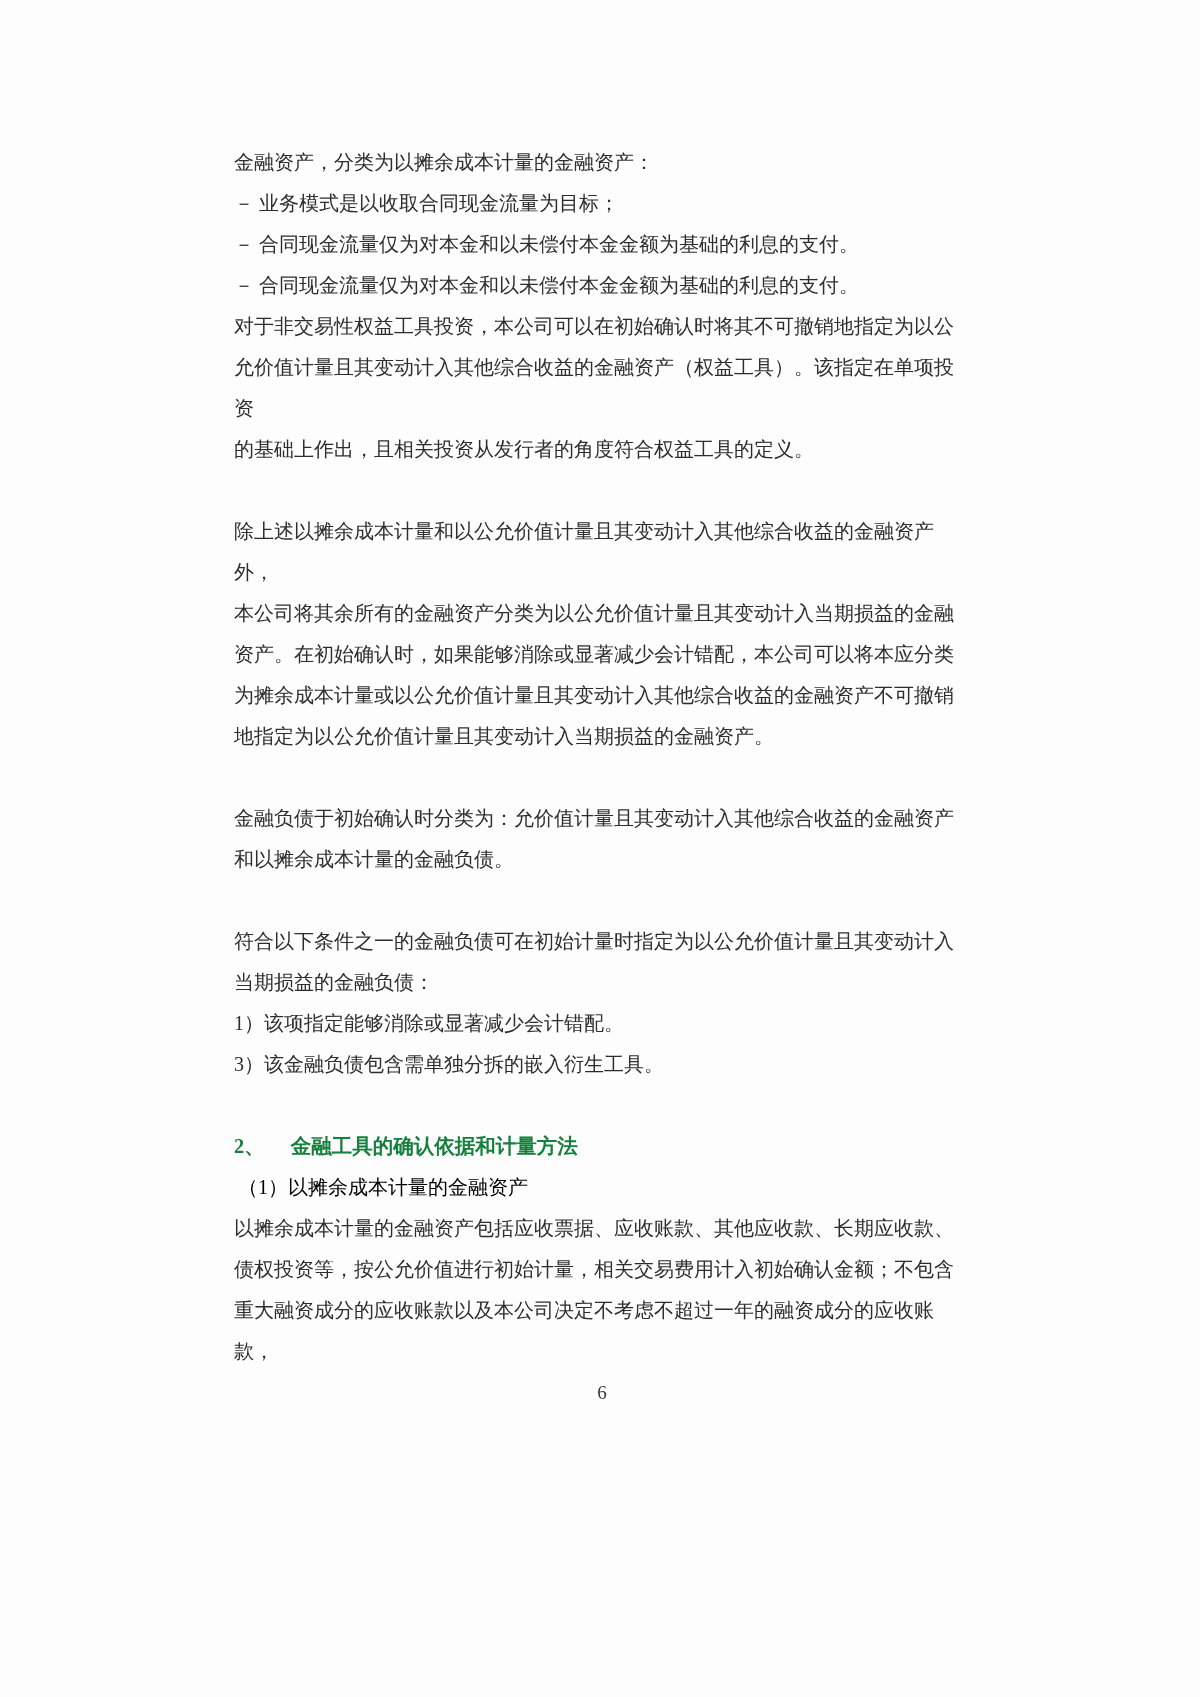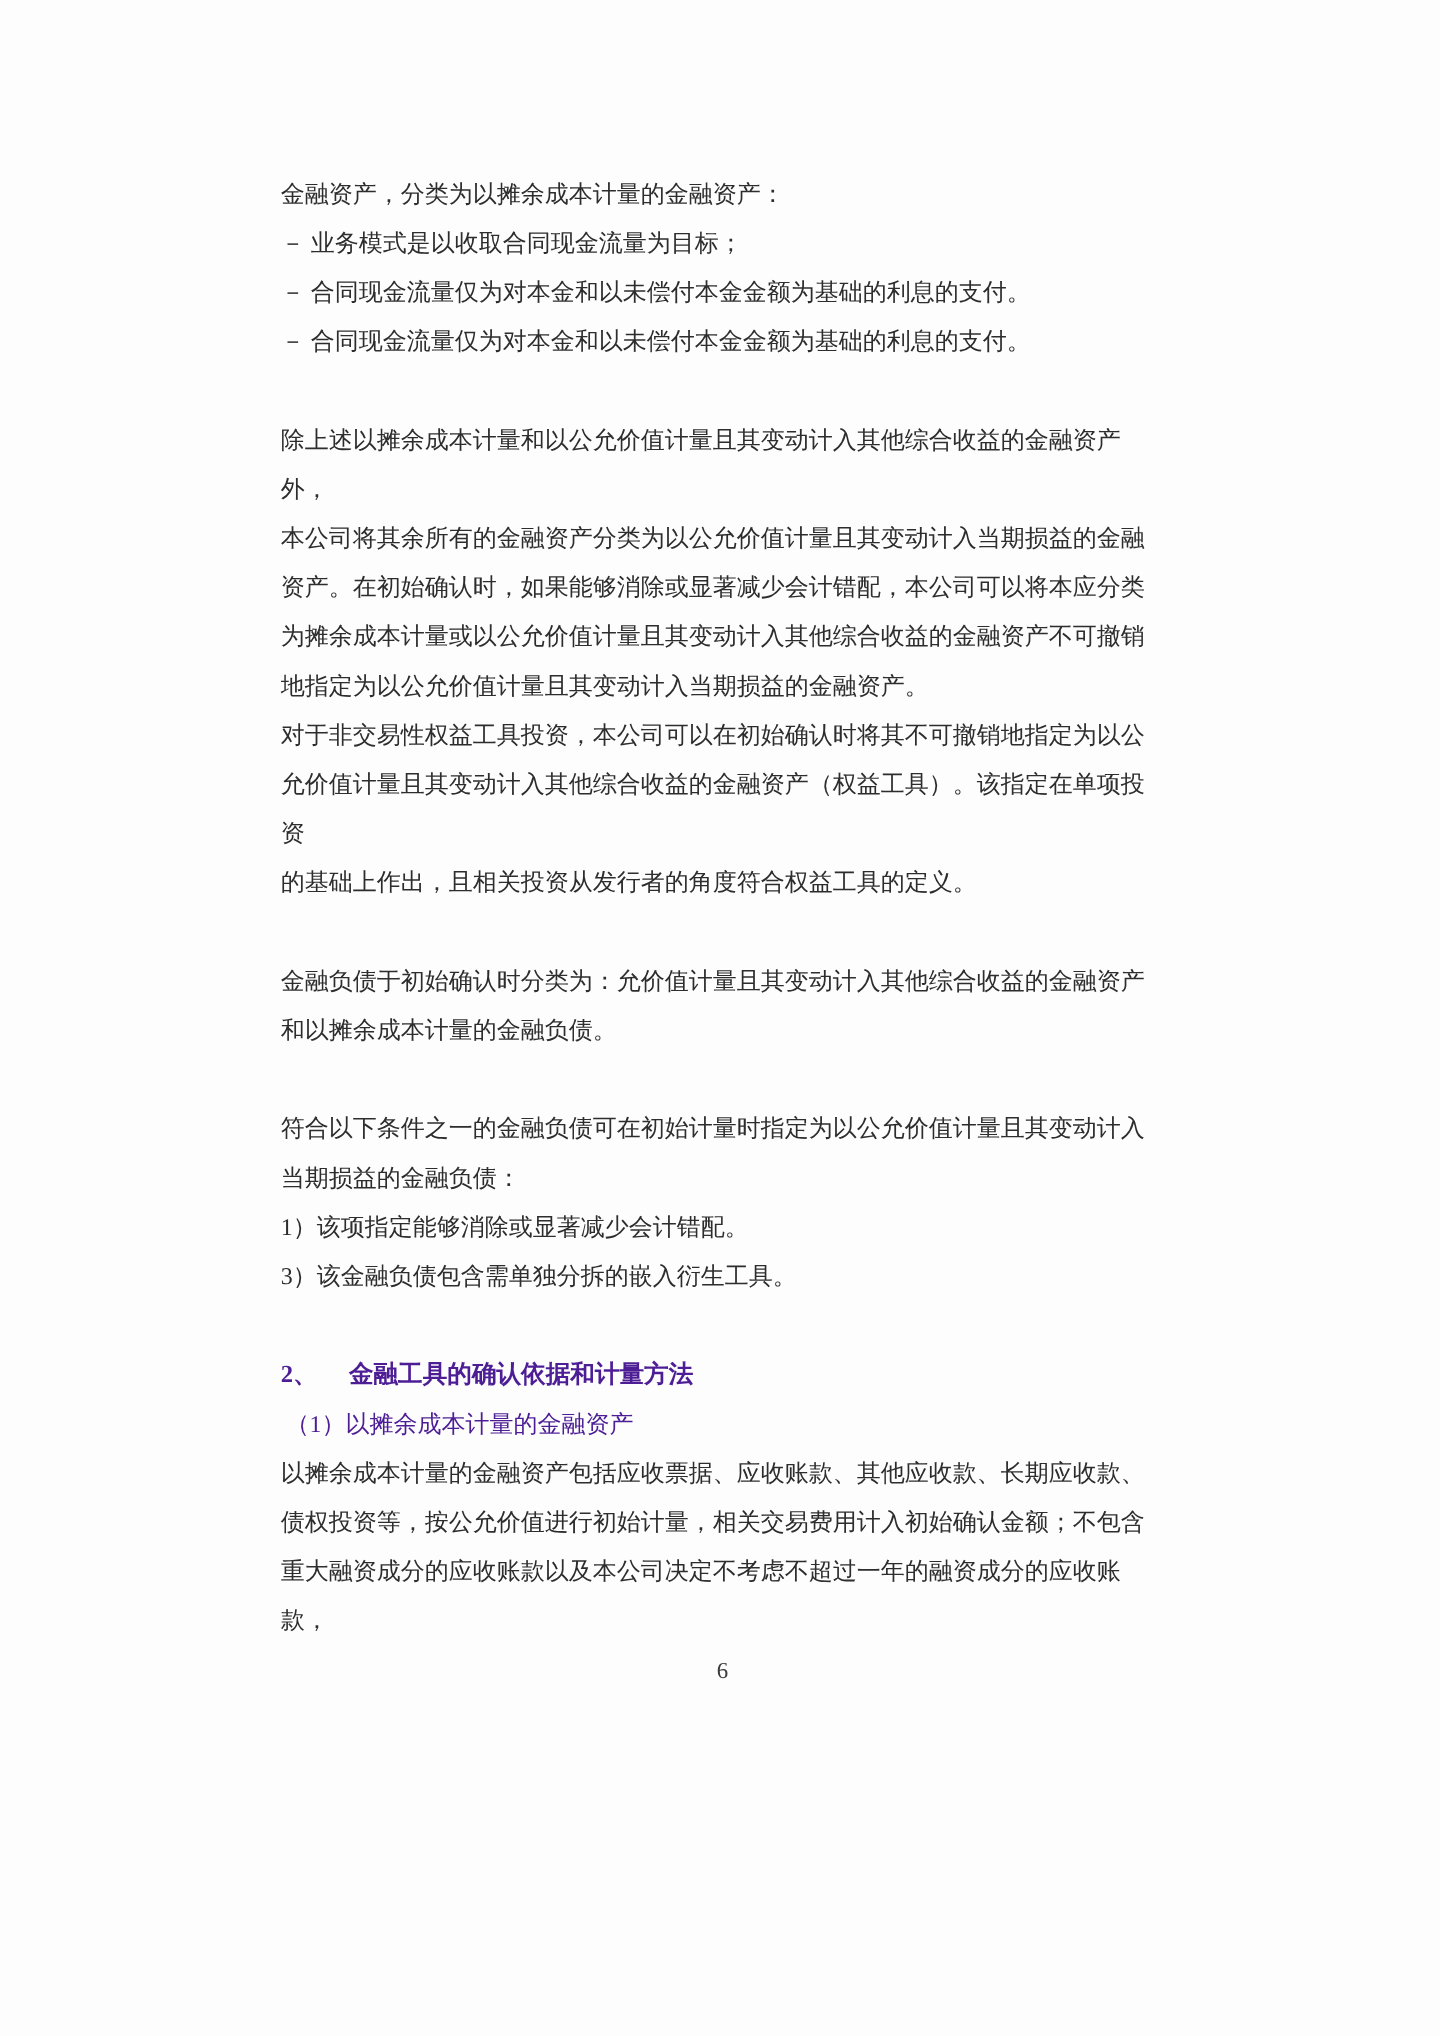--- a/index.html
+++ b/index.html
@@ -32,60 +32,60 @@
     color: #2d2d2d;
   }
   .gap {
     margin-top: 41px;           
   }
   .heading {
     margin: 41px 0 0 0;
     font-size: 20.5px;
     line-height: 41px;
     font-weight: bold;
-    color: #4c1d95;
+    color: #15803d;
     white-space: nowrap;
   }
   .heading .heading-title {
     margin-left: 26px;
   }
   .subheading {
     margin: 0;
     font-size: 20px;
     line-height: 41px;
-    color: #4c1d95;
+    color: #000000;
     padding-left: 4px;
   }
   .page-footer {
     margin: 0;
     text-align: center;
     font-size: 19px;
     line-height: 41px;
     color: #3a3a3a;
   }
 </style>
 </head>
 <body>
 
 <div class="page">
   <div class="doc-body">
 
     <p class="para">金融资产，分类为以摊余成本计量的金融资产：</p>
     <p class="para">－ 业务模式是以收取合同现金流量为目标；</p>
     <p class="para">－ 合同现金流量仅为对本金和以未偿付本金金额为基础的利息的支付。</p>
     <p class="para">－ 合同现金流量仅为对本金和以未偿付本金金额为基础的利息的支付。</p>
+    <p class="para">对于非交易性权益工具投资，本公司可以在初始确认时将其不可撤销地指定为以公
+允价值计量且其变动计入其他综合收益的金融资产（权益工具）。该指定在单项投资
+的基础上作出，且相关投资从发行者的角度符合权益工具的定义。</p>
+
     <p class="para gap">除上述以摊余成本计量和以公允价值计量且其变动计入其他综合收益的金融资产外，
 本公司将其余所有的金融资产分类为以公允价值计量且其变动计入当期损益的金融
 资产。在初始确认时，如果能够消除或显著减少会计错配，本公司可以将本应分类
 为摊余成本计量或以公允价值计量且其变动计入其他综合收益的金融资产不可撤销
 地指定为以公允价值计量且其变动计入当期损益的金融资产。</p>
-
-    <p class="para">对于非交易性权益工具投资，本公司可以在初始确认时将其不可撤销地指定为以公
-允价值计量且其变动计入其他综合收益的金融资产（权益工具）。该指定在单项投资
-的基础上作出，且相关投资从发行者的角度符合权益工具的定义。</p>
 
     <p class="para gap">金融负债于初始确认时分类为：允价值计量且其变动计入其他综合收益的金融资产
 和以摊余成本计量的金融负债。</p>
 
     <p class="para gap">符合以下条件之一的金融负债可在初始计量时指定为以公允价值计量且其变动计入
 当期损益的金融负债：</p>
     <p class="para">1）该项指定能够消除或显著减少会计错配。</p>
     <p class="para">3）该金融负债包含需单独分拆的嵌入衍生工具。</p>
 
     <h2 class="heading gap">

